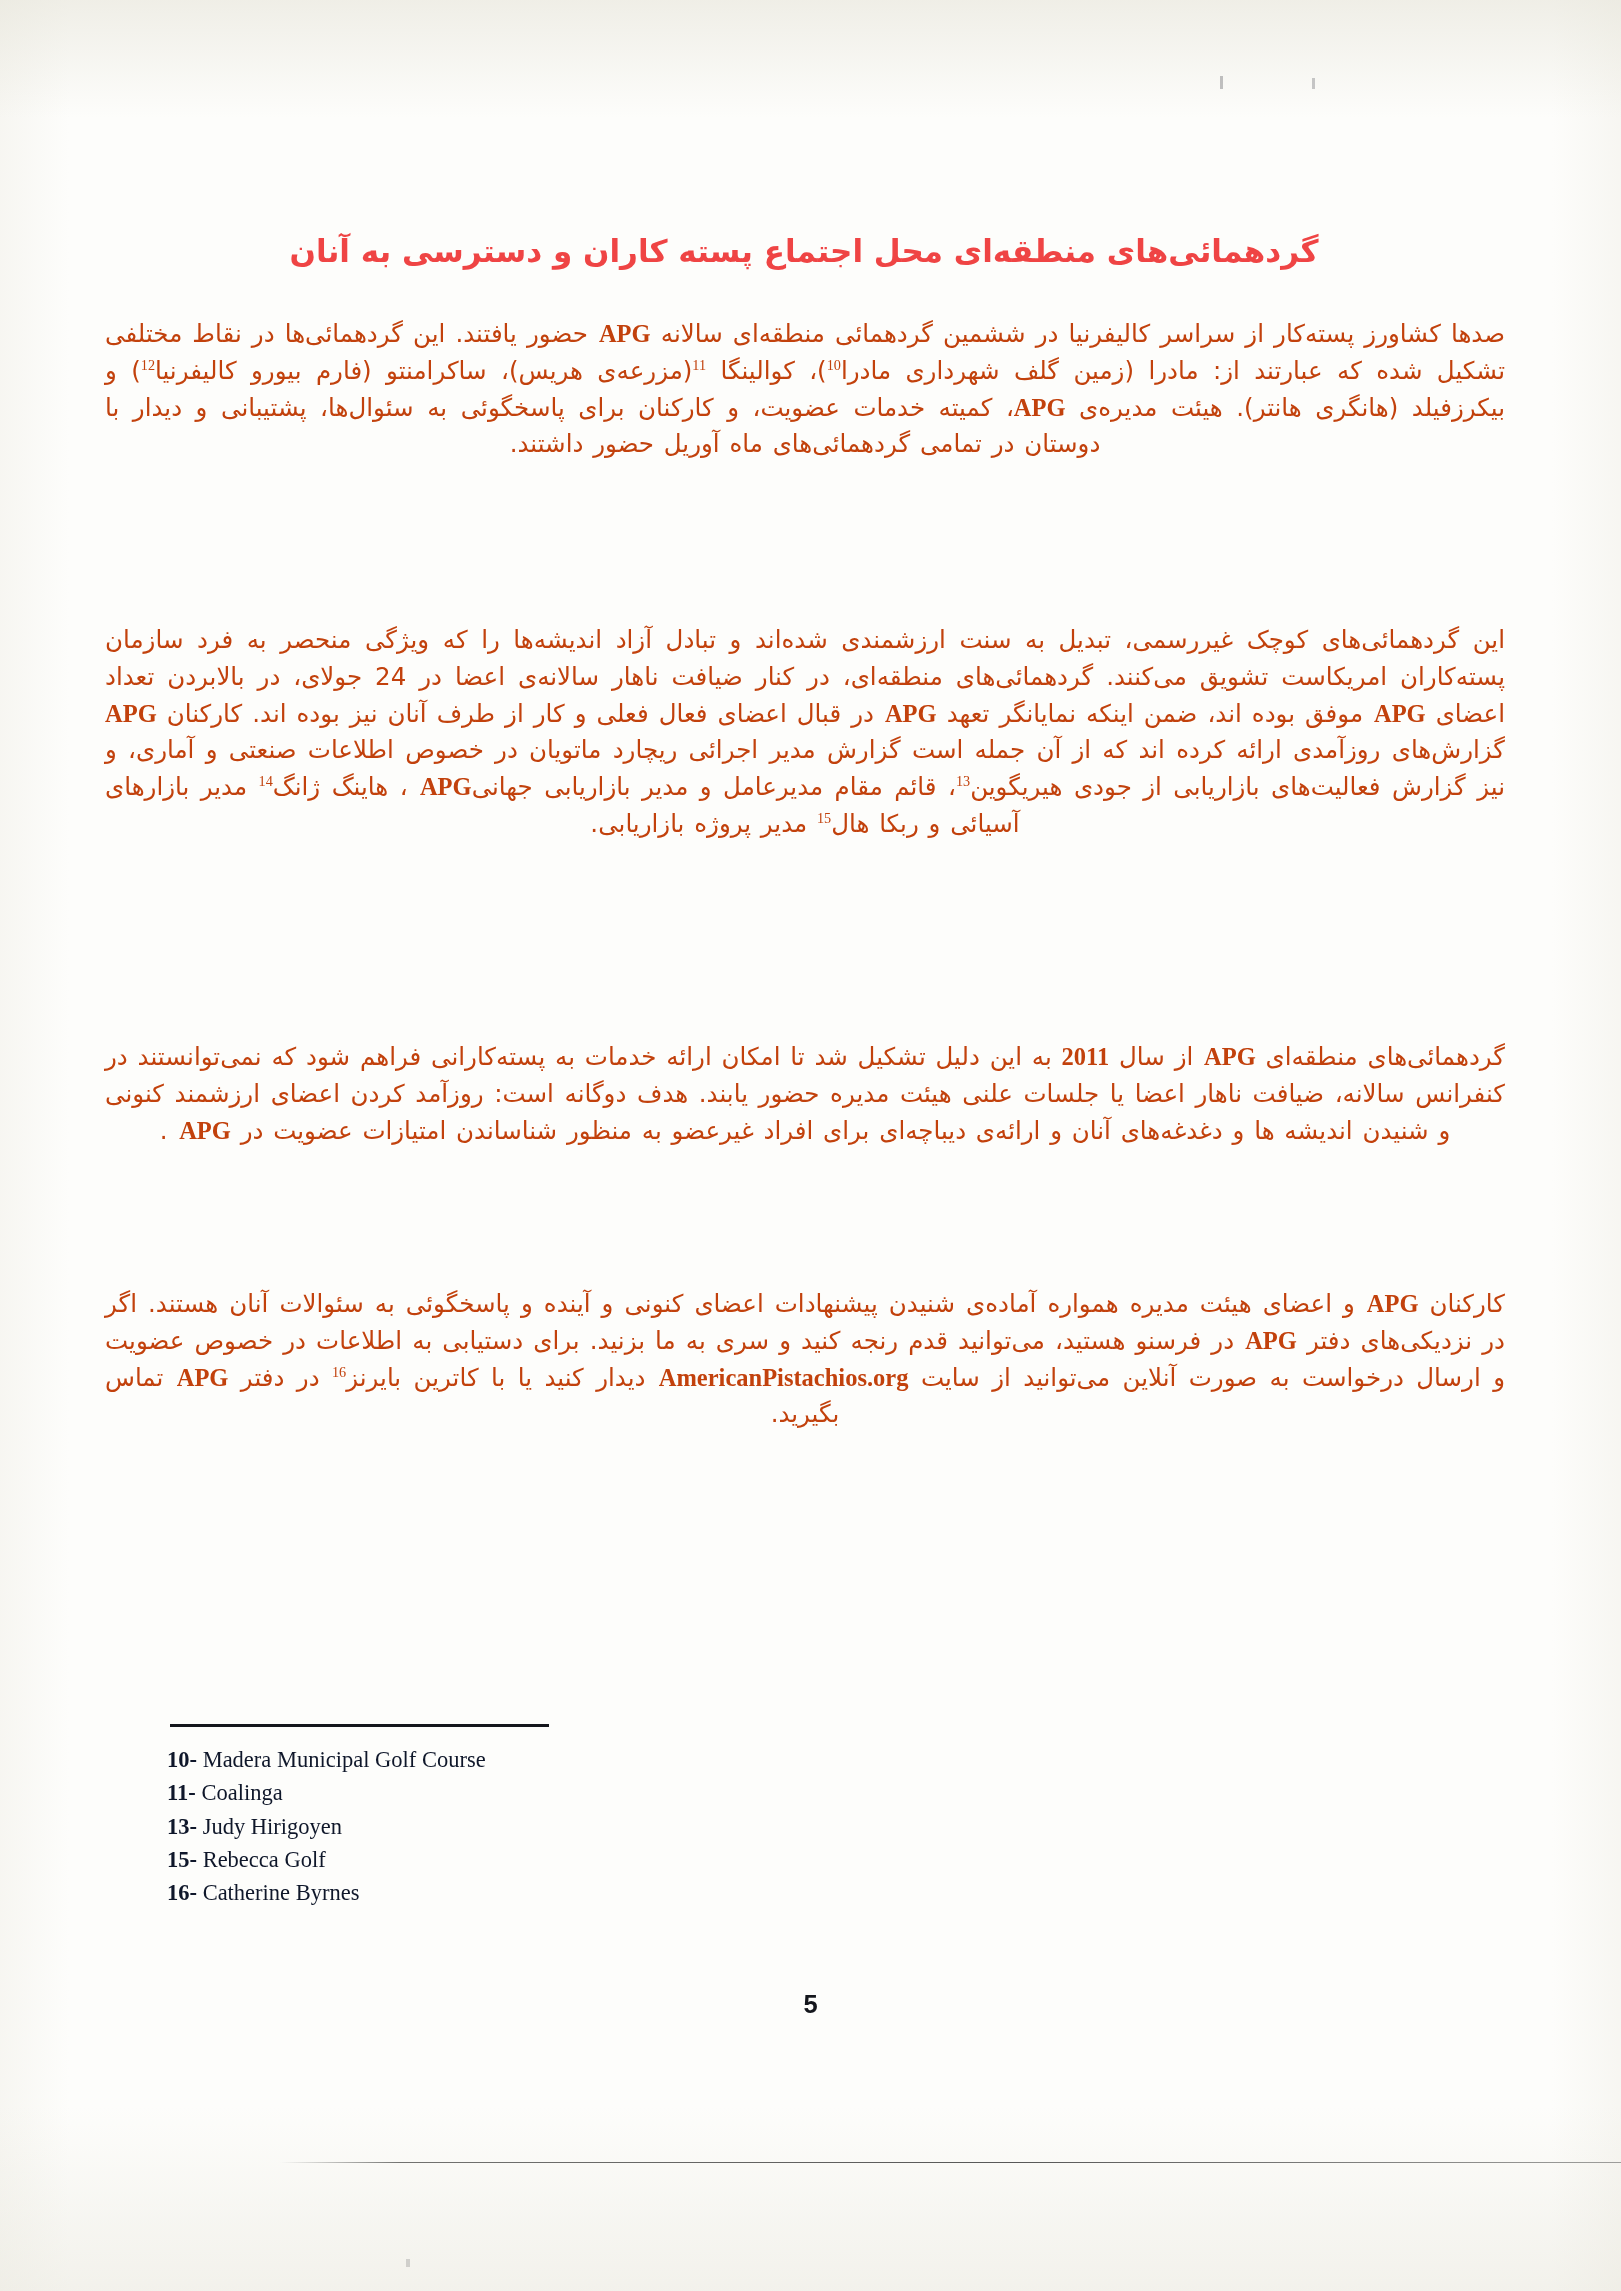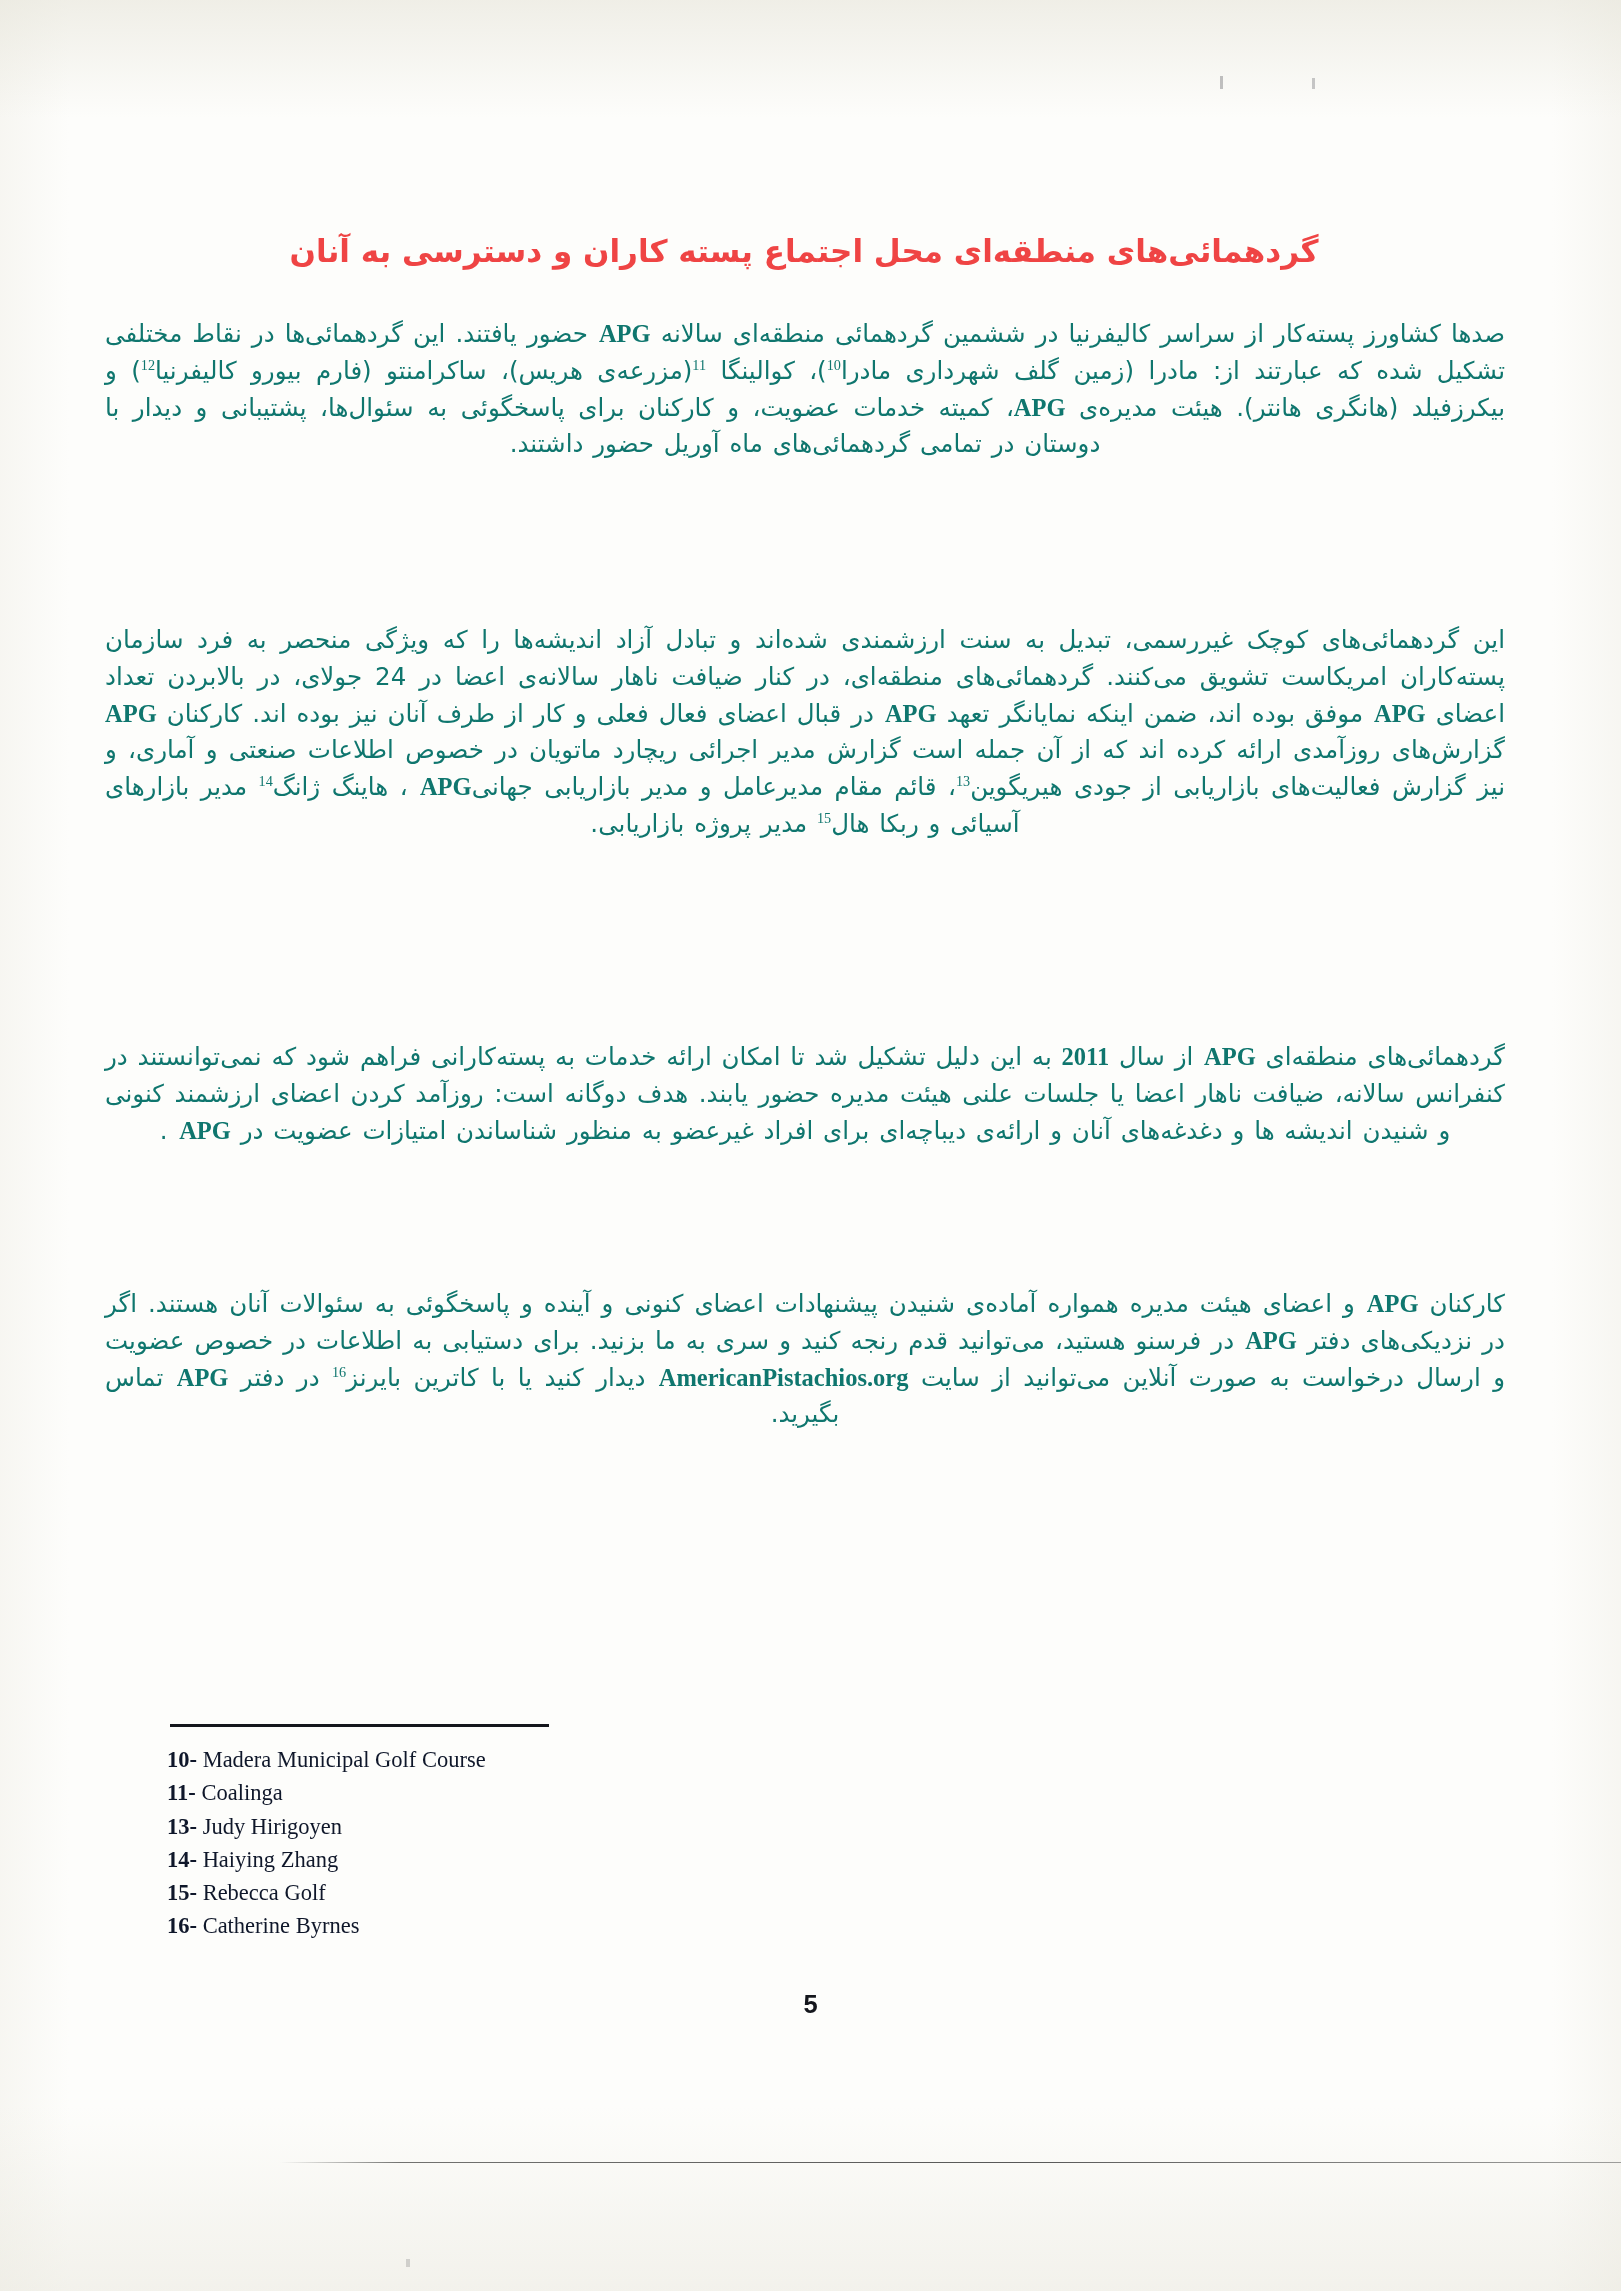--- a/index.html
+++ b/index.html
@@ -88,21 +88,21 @@
     position: absolute;
     right: 116px;
     width: 1400px;
     direction: rtl;
     text-align: justify;
     text-align-last: center;
     font-family: "DejaVu Sans", "Liberation Sans", sans-serif;
     font-size: 24.5px;
     line-height: 1.50;
     letter-spacing: 0.9px;
-    color: #0f766e;
+    color: #c2410c;
     word-spacing: 2px;
   }
 
   .p1 { top: 316px; }
   .p2 { top: 622px; }
   .p3 { top: 1039px; }
   .p4 { top: 1286px; }
 
   .body-block p {
     margin: 0;
@@ -200,21 +200,20 @@
     <div class="body-block p4">
       <p><span>کارکنان </span><span class="ltr">APG</span><span> و اعضای هیئت مدیره همواره آماده‌ی شنیدن پیشنهادات اعضای کنونی و آینده و پاسخگوئی به سئوالات آنان هستند. اگر در نزدیکی‌های دفتر </span><span class="ltr">APG</span><span> در فرسنو هستید، می‌توانید قدم رنجه کنید و سری به ما  بزنید. برای دستیابی به اطلاعات در خصوص عضویت و ارسال درخواست به صورت آنلاین می‌توانید از سایت </span><span class="ltr">AmericanPistachios.org</span><span> دیدار کنید یا با کاترین بایرنز</span><sup class="fn">16</sup><span> در دفتر </span><span class="ltr">APG</span><span> تماس بگیرید.</span></p>
     </div>
 
     <div class="footnote-rule"></div>
 
     <div class="footnotes">
       <div class="fn-row"><span class="fn-num">10-</span> <span>Madera Municipal Golf Course</span></div>
       <div class="fn-row"><span class="fn-num">11-</span> <span>Coalinga</span></div>
       <div class="fn-row"><span class="fn-num">13-</span> <span>Judy Hirigoyen</span></div>
-      <div class="fn-row"><span class="fn-num">14-</span> <span>Haiying Zhang</span></div>
       <div class="fn-row"><span class="fn-num">15-</span> <span>Rebecca Golf</span></div>
       <div class="fn-row"><span class="fn-num">16-</span> <span>Catherine Byrnes</span></div>
     </div>
 
     <div class="page-number">5</div>
 
   </div>
 </div>
 
 

